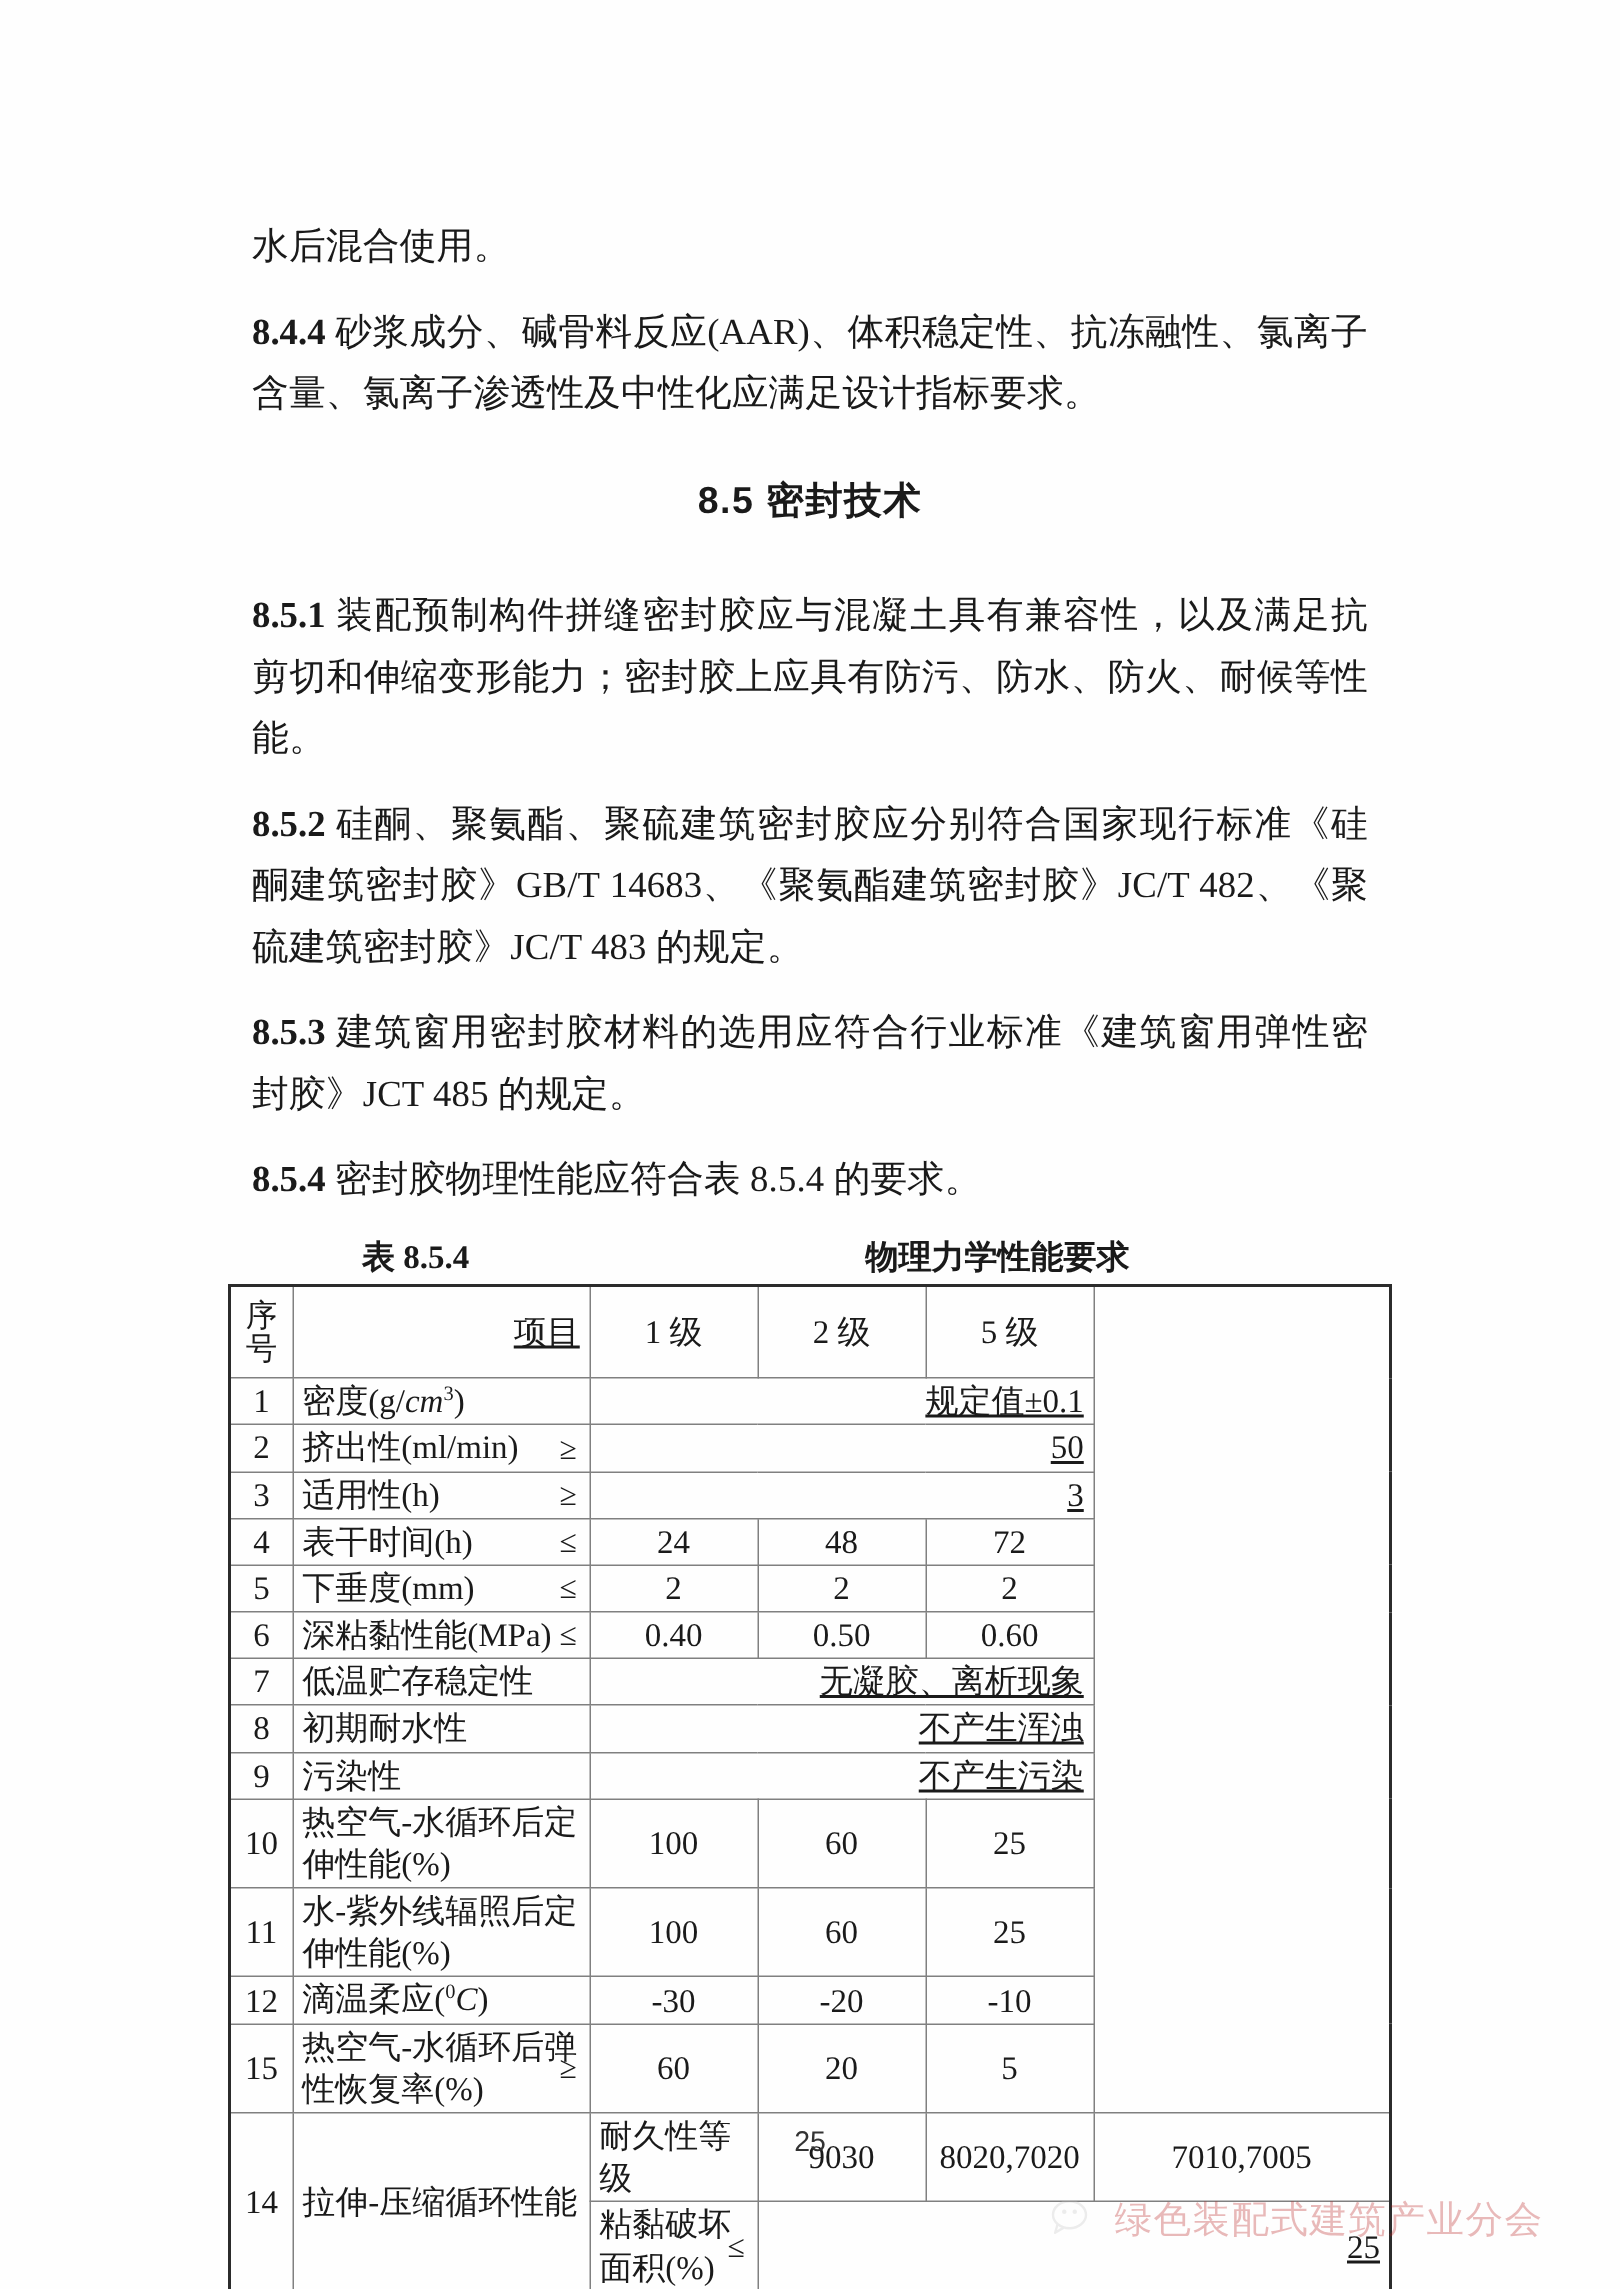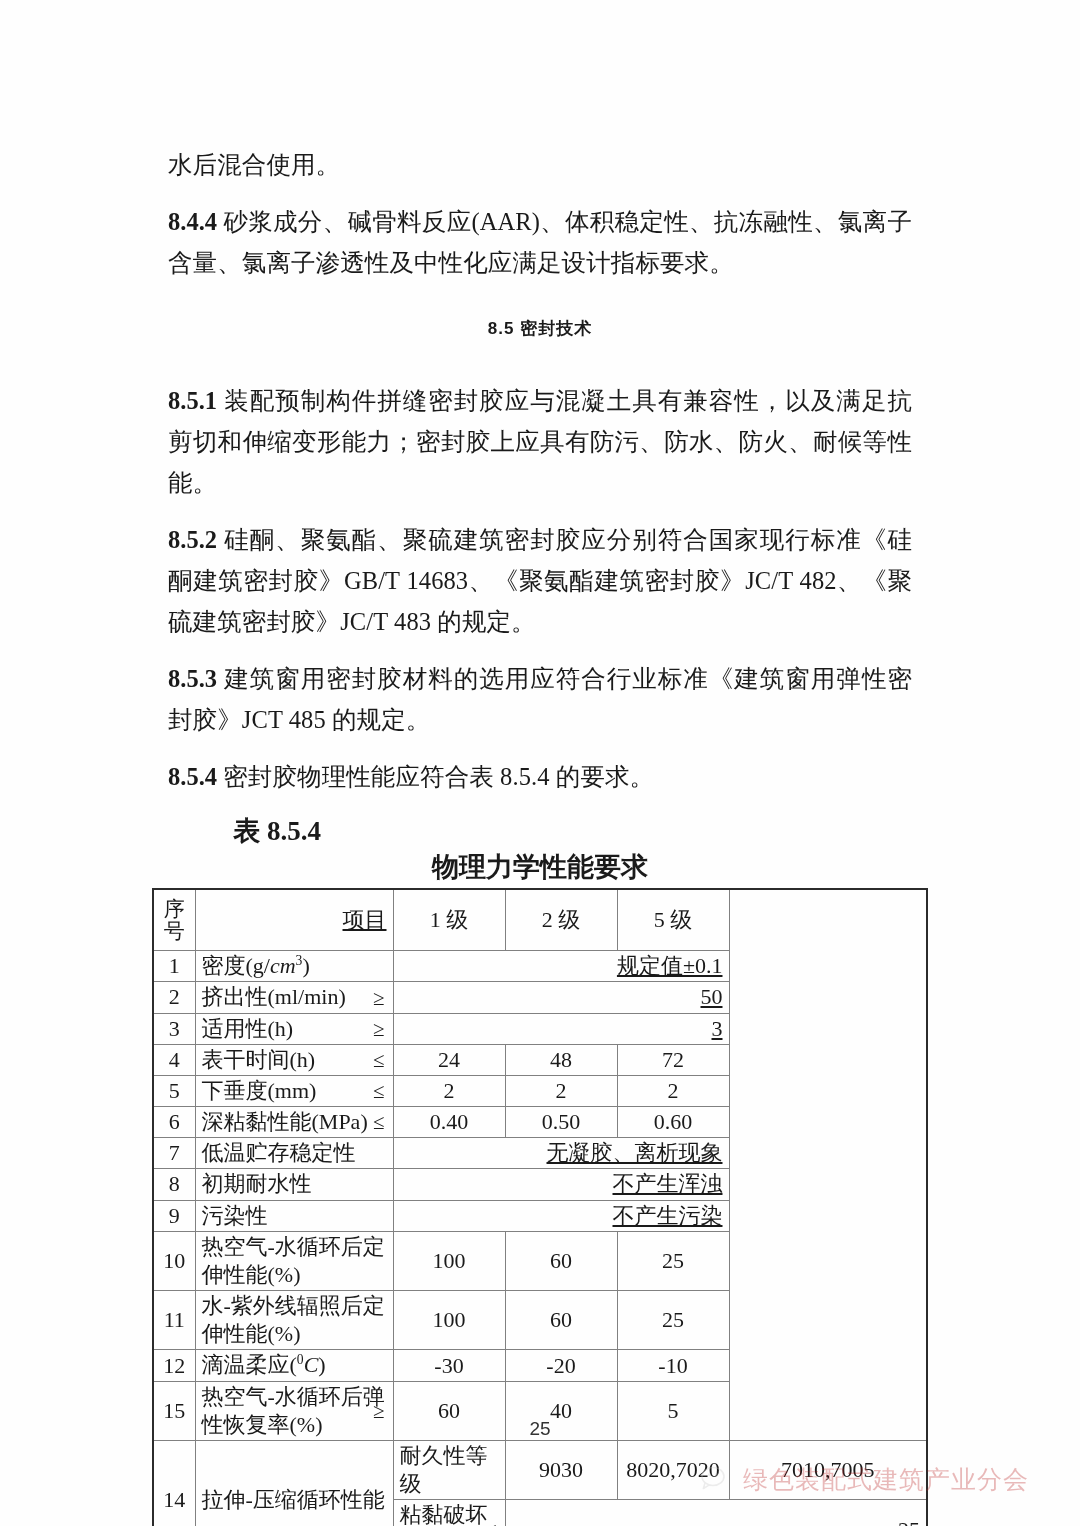--- a/index.html
+++ b/index.html
@@ -37,34 +37,33 @@
     letter-spacing: 0.1px;
   }
   .para .num {
     font-weight: bold;
     letter-spacing: 0px;
   }
 
   .section-title {
     text-align: center;
     font-weight: bold;
-    font-size: 17px;
+    font-size: 25px;
     margin: 34px 0 40px 0;
     letter-spacing: 1px;
     font-family: "Liberation Sans", "DejaVu Sans", sans-serif;
   }
 
   
   .tbl-caption {
     display: flex;
     font-weight: bold;
-    font-size: 27px;
+    font-size: 22px;
     margin: 10px 0 3px 0;
     font-family: "Liberation Sans", "DejaVu Sans", sans-serif;
-    flex-direction: column;
   }
   .tbl-caption .cap-no {
     width: 250px;
     text-align: center;
     font-family: "Liberation Serif", serif;
   }
   .tbl-caption .cap-title {
     flex: 1;
     text-align: center;
   }
@@ -265,21 +264,21 @@
             <td class="seq">12</td>
             <td class="c-left item-cell">滴温柔应(<sup>0</sup><i>C</i>)</td>
             <td class="lvl">-30</td>
             <td class="lvl">-20</td>
             <td class="lvl">-10</td>
           </tr>
           <tr>
             <td class="seq">15</td>
             <td class="c-left item-cell">热空气-水循环后弹性恢复率(%)<span class="op">≥</span></td>
             <td class="lvl">60</td>
-            <td class="lvl">40</td>
+            <td class="lvl">20</td>
             <td class="lvl">5</td>
           </tr>
           <tr>
             <td class="seq" rowspan="2">14</td>
             <td class="c-left" rowspan="2" style="width: 196px; line-height: 1.3;">拉伸-压缩循环性能</td>
             <td class="c-left item-cell">耐久性等级</td>
             <td class="lvl">9030</td>
             <td class="lvl">8020,7020</td>
             <td class="lvl">7010,7005</td>
           </tr>

